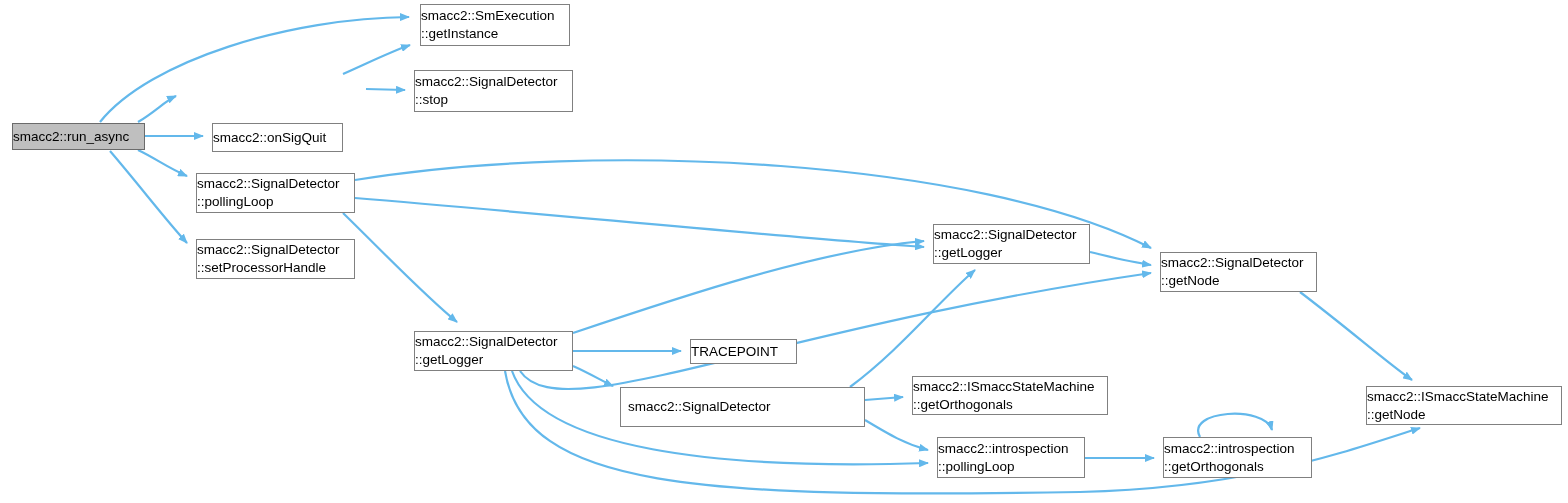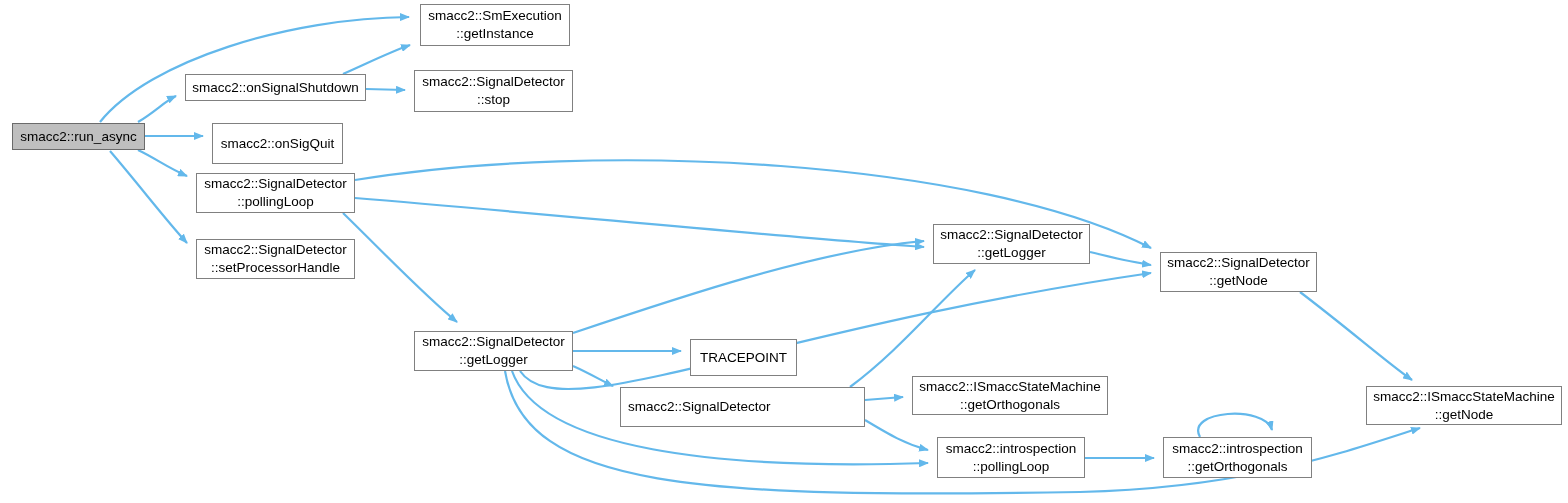--- a/index.html
+++ b/index.html
@@ -12,21 +12,21 @@
   }
   svg.edges{position:absolute;left:0;top:0;width:1568px;height:503px;}
   .node{
     position:absolute;
     box-sizing:border-box;
     border:1px solid #808080;
     background:#ffffff;
     color:#000000;
     display:flex;
     flex-direction:column;
-    align-items:center;
+    align-items:flex-start;
     justify-content:center;
     font-size:13.5px;
     line-height:18px;
     white-space:pre;
     text-align:center;
     z-index:3;
   }
   .node.current{background:#bfbfbf;border:1px solid #6b6b6b;}
   .node.leftalign{align-items:flex-start;text-align:left;padding-left:7px;}
   .node .ln{display:block;}
@@ -94,49 +94,46 @@
 
   <div class="node current" style="left:5px;top:123px;width:133px;height:27px;margin-left:7px;">
     <span class="ln">smacc2::run_async</span>
   </div>
 
   <div class="node" style="left:420px;top:4px;width:150px;height:42px;">
     <span class="ln">smacc2::SmExecution</span>
     <span class="ln">::getInstance</span>
   </div>
 
-  <div class="node" style="left:185px;top:74px;width:181px;height:27px;">
-    <span class="ln">smacc2::onSignalShutdown</span>
-  </div>
 
   <div class="node" style="left:414px;top:70px;width:159px;height:42px;">
     <span class="ln">smacc2::SignalDetector</span>
     <span class="ln">::stop</span>
   </div>
 
-  <div class="node" style="left:212px;top:123px;width:131px;height:41px;">
+  <div class="node" style="left:212px;top:123px;width:131px;height:29px;">
     <span class="ln">smacc2::onSigQuit</span>
   </div>
 
   <div class="node" style="left:196px;top:173px;width:159px;height:40px;">
     <span class="ln">smacc2::SignalDetector</span>
     <span class="ln">::pollingLoop</span>
   </div>
 
   <div class="node" style="left:196px;top:239px;width:159px;height:40px;">
     <span class="ln">smacc2::SignalDetector</span>
     <span class="ln">::setProcessorHandle</span>
   </div>
 
   <div class="node" style="left:414px;top:331px;width:159px;height:40px;">
     <span class="ln">smacc2::SignalDetector</span>
     <span class="ln">::getLogger</span>
   </div>
 
-  <div class="node" style="left:690px;top:339px;width:107px;height:37px;">
+  <div class="node" style="left:690px;top:339px;width:107px;height:25px;">
     <span class="ln">TRACEPOINT</span>
   </div>
 
   <div class="node leftalign" style="left:620px;top:387px;width:245px;height:40px;">
     <span class="ln">smacc2::SignalDetector</span>
   </div>
 
   <div class="node" style="left:933px;top:224px;width:157px;height:40px;">
     <span class="ln">smacc2::SignalDetector</span>
     <span class="ln">::getLogger</span>

